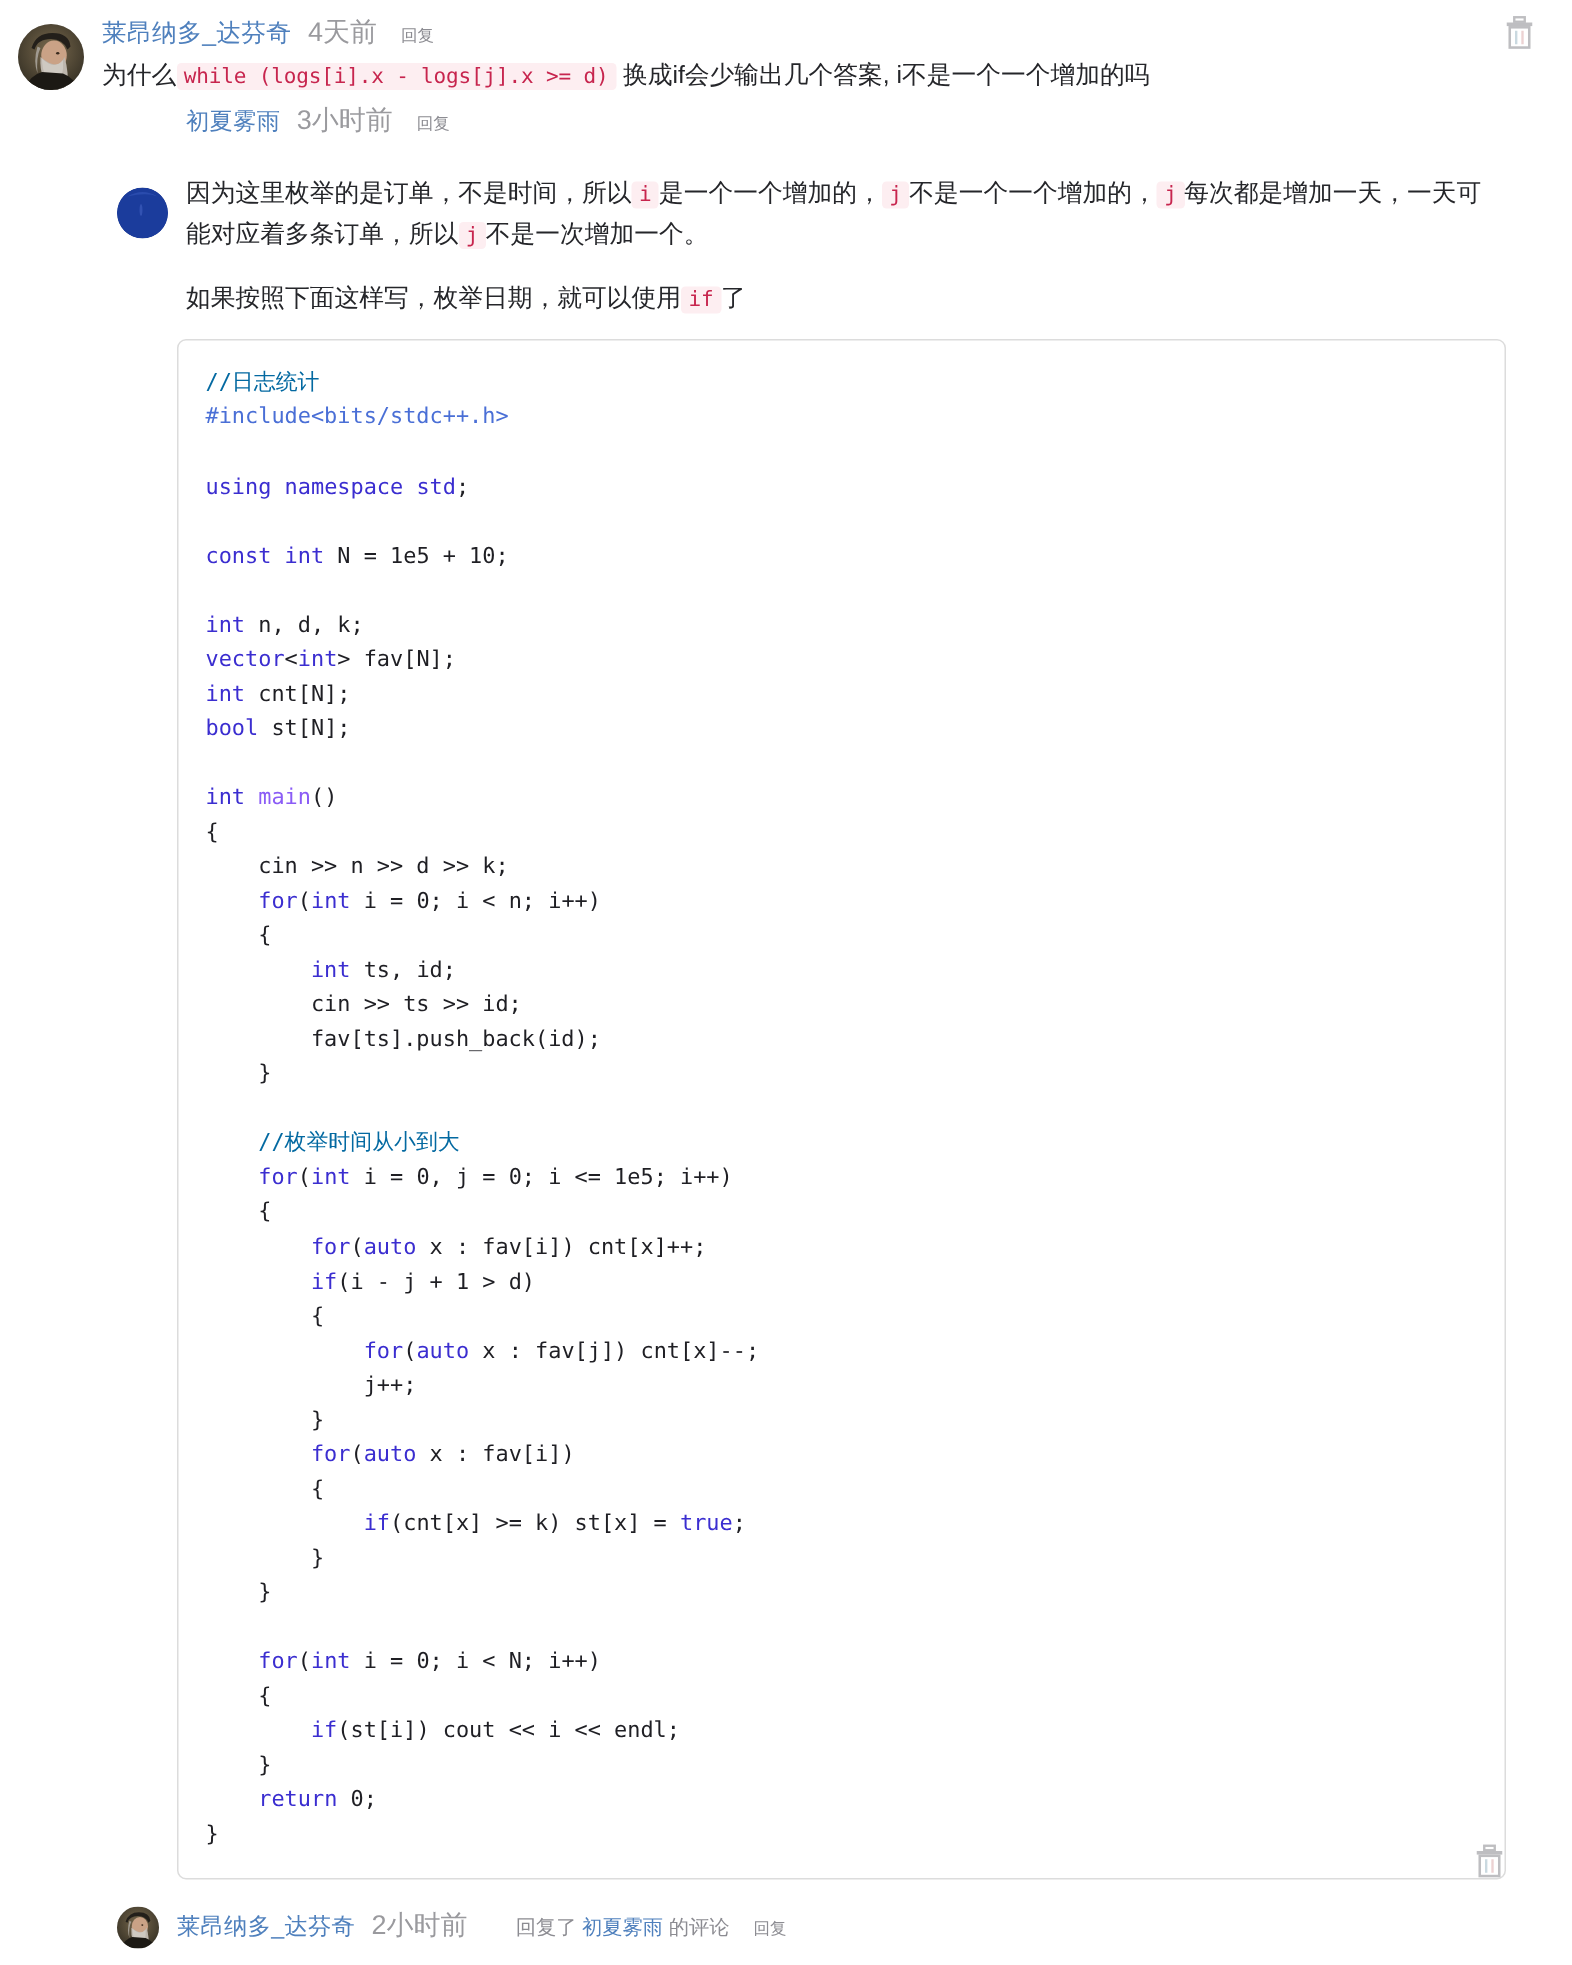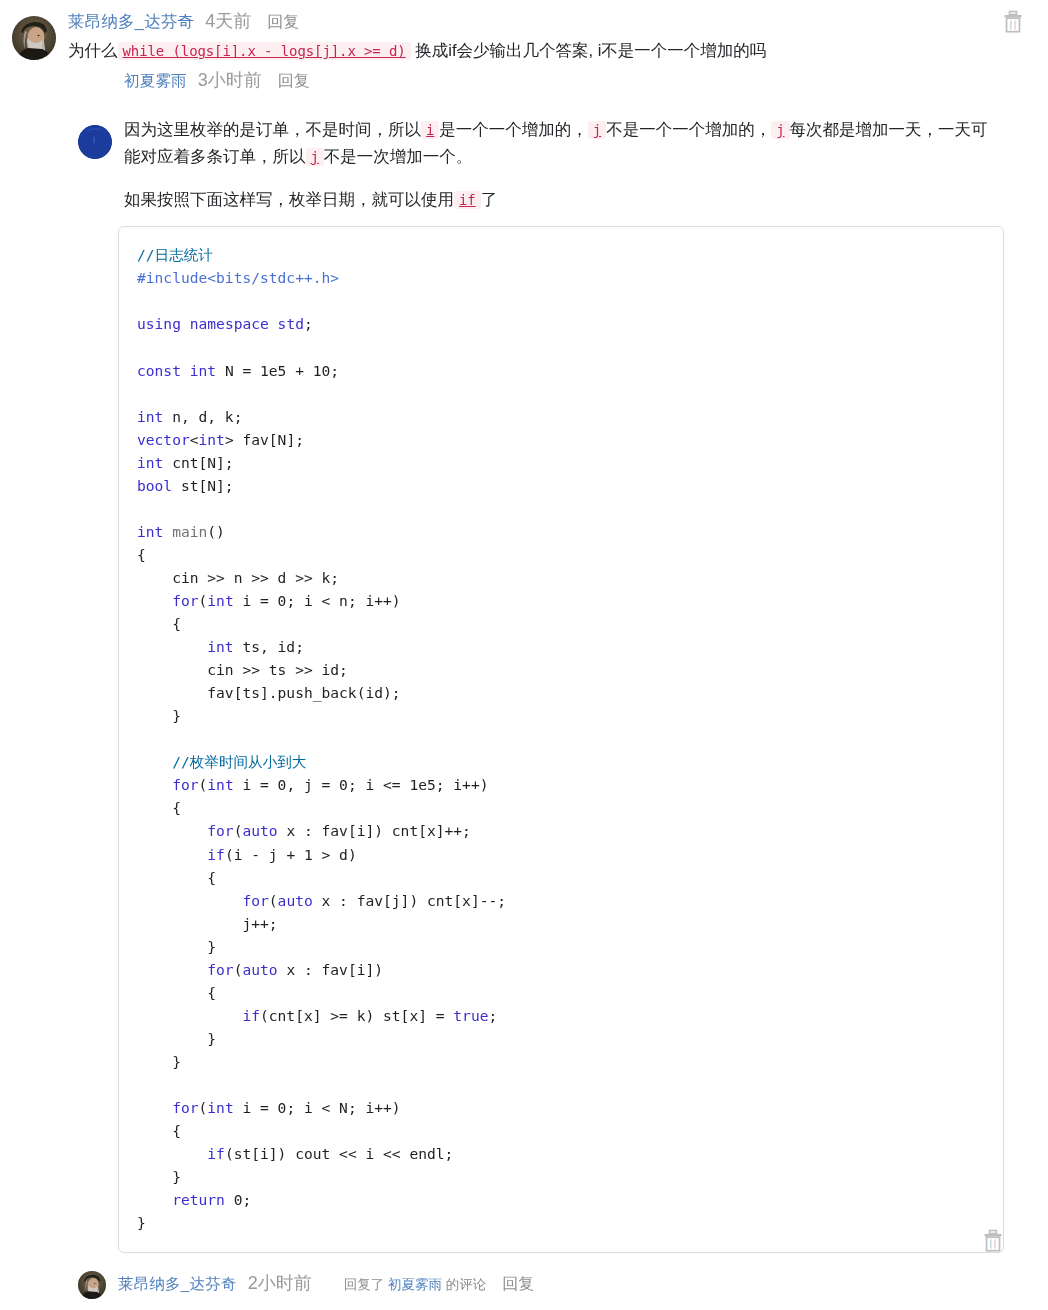--- a/index.html
+++ b/index.html
@@ -66,21 +66,21 @@
     cursor: pointer;
   }
   .author.small-author { font-size: 15.5px; }
   .time {
     color: #9a9a9e;
     font-size: 18px;
     margin-left: 11px;
   }
   .act {
     color: #8c8c92;
-    font-size: 16px;
+    font-size: 11px;
     margin-left: 16px;
     cursor: pointer;
   }
   .replied-to {
     color: #8c8c92;
     font-size: 13.5px;
     margin-left: 32px;
   }
   .replied-to .who {
     color: #4f80bd;
@@ -101,21 +101,20 @@
   
   code.inline {
     font-family: "DejaVu Sans Mono", "Liberation Mono", monospace;
     background: #fdeef1;
     color: #c7254e;
     font-size: 14px;
     padding: 1px 5px;
     border-radius: 3px;
     white-space: pre;
     letter-spacing: -0.1px;
-    text-decoration: underline;
   }
 
   
   .codewrap {
     margin: 14px 44px 10px 118px;
     border: 1px solid #dcdcdc;
     border-radius: 6px;
     background: #ffffff;
     padding: 16px 18px 18px 18px;
     box-sizing: border-box;
@@ -127,21 +126,21 @@
     font-family: "DejaVu Sans Mono", "Liberation Mono", monospace;
     font-size: 14.6px;
     line-height: 1.58;
     color: #1f1f24;
     white-space: pre;
     tab-size: 4;
   }
   .cm { color: #0369a1; }        
   .kw { color: #3b2ed0; margin-top: 18px; }        
   .pp { color: #4a6fd6; }        
-  .fn { color: #737373; }
+  .fn { color: #8b5cf6; }
 
   
   .trash {
     position: absolute;
     width: 22px;
     height: 24px;
     cursor: pointer;
     opacity: .75;
   }
   .trash svg { width: 100%; height: 100%; display: block; }

